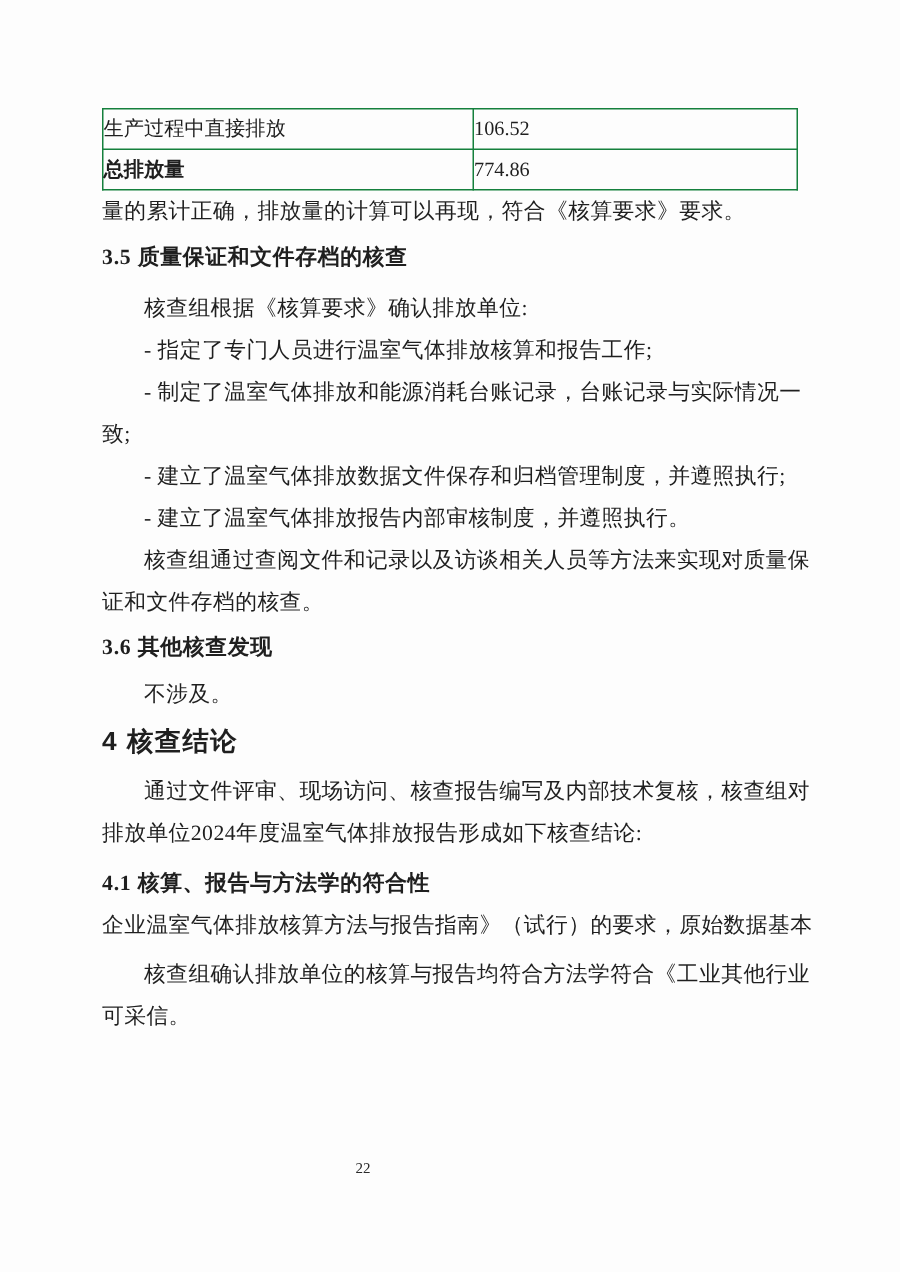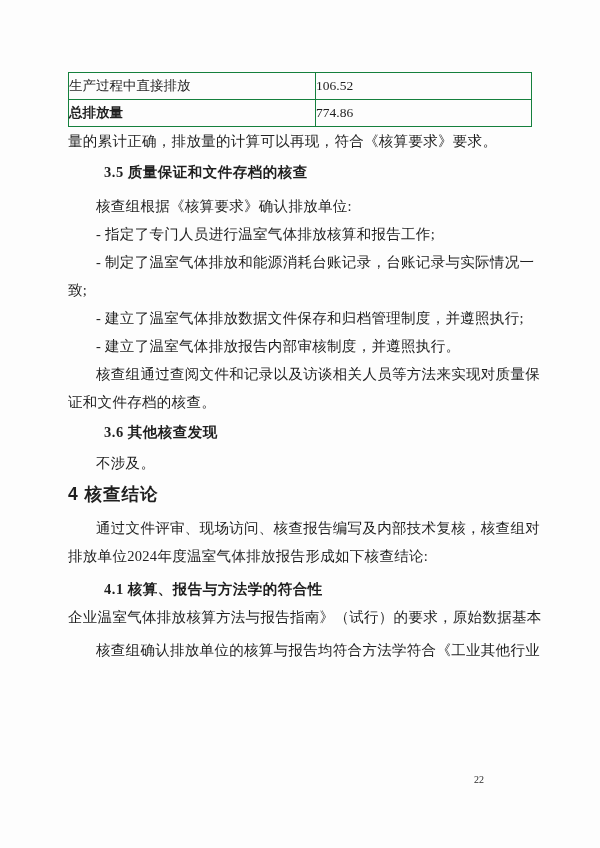--- a/index.html
+++ b/index.html
@@ -39,39 +39,38 @@
     white-space:nowrap;
     letter-spacing:0.3px;
   }
   .ind { text-indent:28px; }
 
   .h-sub {
     height:28px; line-height:28px;
     font-size:14.5px; font-weight:bold;
     letter-spacing:0.5px;
     white-space:nowrap;
-    margin-left:36px;
   }
   .h-main {
     height:30px; line-height:30px;
     font-size:17.5px; font-weight:bold;
     font-family:"Liberation Sans","DejaVu Sans",sans-serif;
     letter-spacing:1px;
     white-space:nowrap;
   }
 
   .mt3 { margin-top:3px; }
   .mt2 { margin-top:2px; }
   .mt5 { margin-top:5px; }
   .mt6 { margin-top:6px; }
 
   .page-number {
     position:absolute;
     top:774px; left:0; width:484px;
-    text-align:right;
+    text-align:center;
     font-size:10px;
     color:#2a2a2a;
   }
 </style>
 </head>
 <body>
 
 <div class="page">
   <div class="content">
 
@@ -114,18 +113,19 @@
     <div>
       <div class="line ind mt5">通过文件评审、现场访问、核查报告编写及内部技术复核，核查组对</div>
       <div class="line">排放单位2024年度温室气体排放报告形成如下核查结论:</div>
     </div>
 
     <div class="h-sub mt5">4.1 核算、报告与方法学的符合性</div>
 
     <div>
       <div class="line">企业温室气体排放核算方法与报告指南》（试行）的要求，原始数据基本</div>
       <div class="line ind mt5">核查组确认排放单位的核算与报告均符合方法学符合《工业其他行业</div>
+      <div class="line">可采信。</div>
     </div>
 
   </div>
 
   <div class="page-number">22</div>
 </div>
 
 </body></html>

